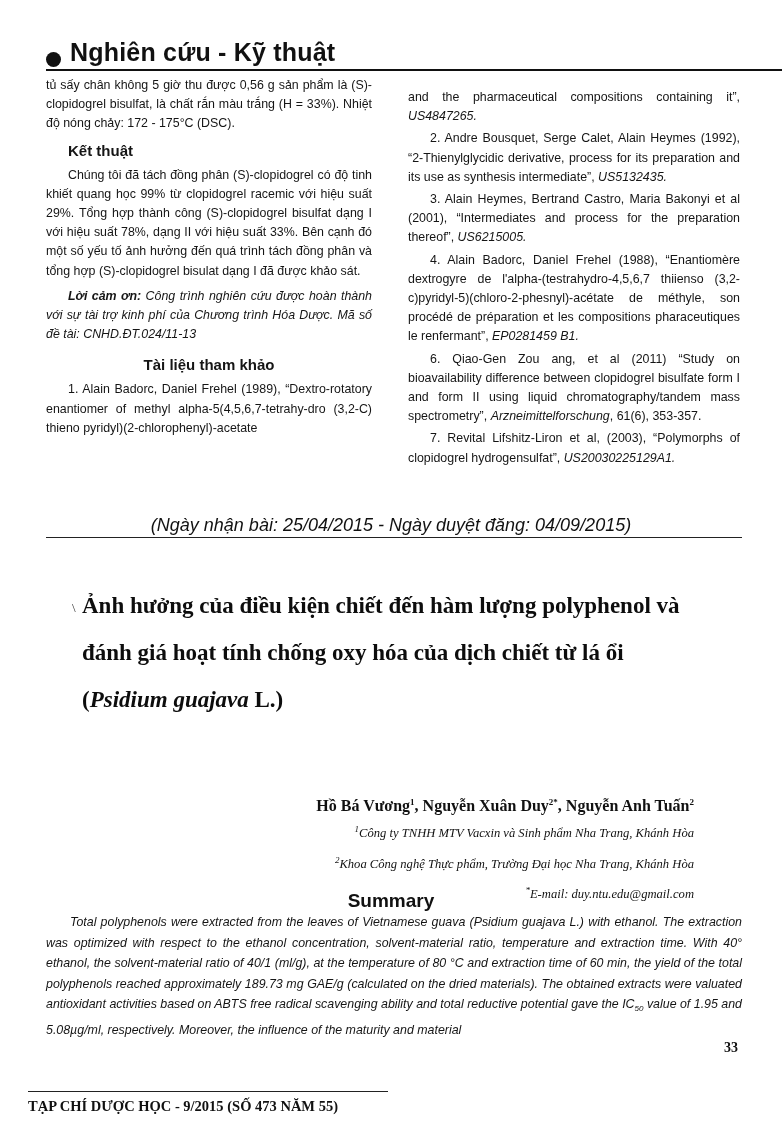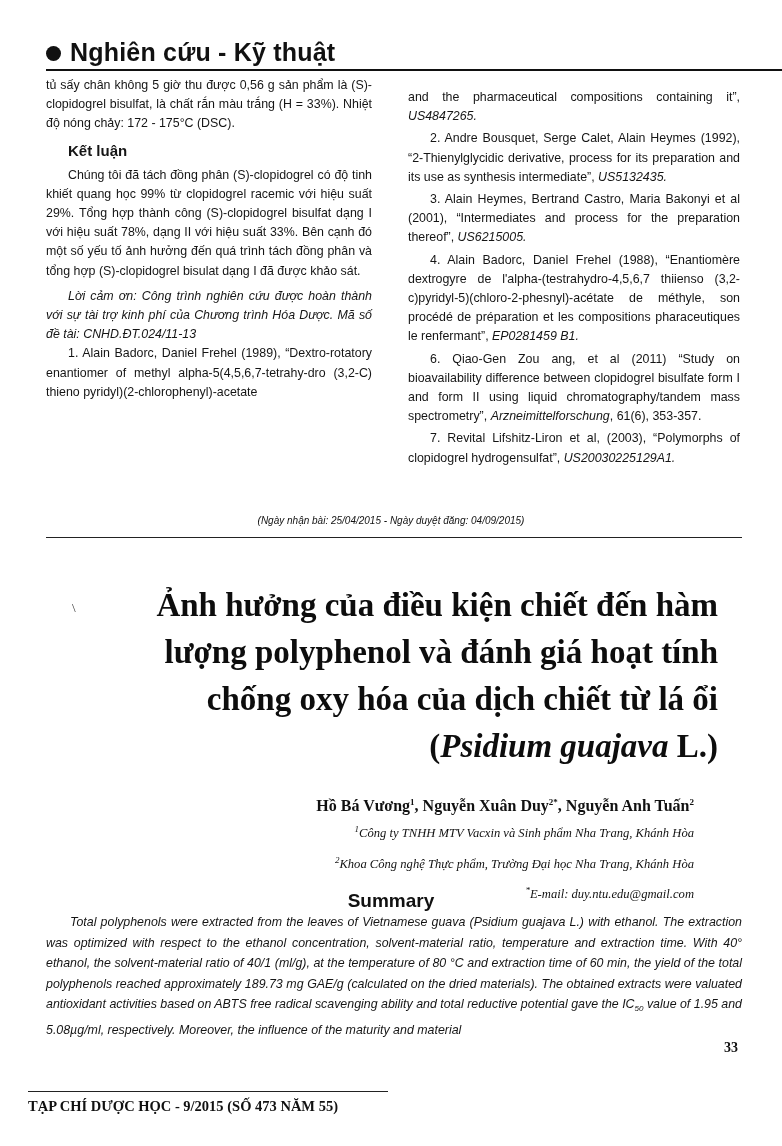--- a/index.html
+++ b/index.html
@@ -4,21 +4,21 @@
 <style>
   html, body { margin: 0; padding: 0; background: #ffffff; }
   body {
     width: 782px; height: 1146px; position: relative; overflow: hidden;
     font-family: "Liberation Sans", sans-serif; color: #111;
   }
   .section-header {
     position: absolute; left: 46px; top: 38px;
     font-family: "Liberation Sans", sans-serif; font-weight: bold;
     font-size: 25px; letter-spacing: 0.2px; color: #111;
-    display: flex; align-items: center;
+    display: flex; align-items: flex-end;
   }
   .section-header .bullet {
     width: 15px; height: 15px; border-radius: 50%; background: #111;
     display: inline-block; margin-right: 9px; margin-top: 2px;
   }
   .header-rule {
     position: absolute; left: 46px; top: 69px; width: 736px; height: 0;
     border-top: 2px solid #111;
   }
   .col {
@@ -27,40 +27,40 @@
   }
   .col-left { left: 46px; top: 76px; width: 326px; }
   .col-right { left: 408px; top: 88px; width: 332px; }
   .col p { margin: 0; }
   .indent { text-indent: 22px; }
   .col h3 {
     margin: 6px 0 4px 22px; font-size: 15px; font-weight: bold; line-height: 22px;
   }
   .col h3.center { text-align: center; margin: 10px 0 4px 0; }
   .col .ack { font-style: italic; margin-top: 6px; }
-  .col .ack b { font-weight: normal; }
+  .col .ack b { font-weight: bold; }
   .ref { margin-top: 3px !important; }
   .col i { font-style: italic; }
 
   .dates {
     position: absolute; left: 0; top: 515px; width: 782px;
-    text-align: center; font-size: 10px; font-style: italic; color: #111;
+    text-align: center; font-size: 18px; font-style: italic; color: #111;
   }
   .dates-rule {
     position: absolute; left: 46px; top: 537px; width: 696px;
     border-top: 1.5px solid #222;
   }
   .mark {
     position: absolute; left: 72px; top: 600px; font-size: 13px;
     font-family: "Liberation Serif", serif; color: #333;
   }
   .article-title {
     position: absolute; left: 82px; top: 582px; width: 636px;
     font-family: "Liberation Serif", serif; font-weight: bold;
-    font-size: 33px; line-height: 47px; text-align: right; color: #0d0d0d;
+    font-size: 23px; line-height: 47px; text-align: left; color: #0d0d0d;
   }
   .article-title i { font-style: italic; }
   .authors {
     position: absolute; right: 88px; top: 792px; text-align: right;
     font-family: "Liberation Serif", serif;
     margin-left: 26px;
   }
   .authors .names { font-weight: bold; font-size: 16px; line-height: 21px; }
   .authors .aff { font-style: italic; font-size: 12.6px; line-height: 26px; }
   .authors sup { font-size: 9px; }
@@ -91,23 +91,24 @@
 <body>
 
 <div class="section-header">
   <span class="bullet"></span>
   <span>Nghiên cứu - Kỹ thuật</span>
 </div>
 <div class="header-rule"></div>
 
 <div class="col col-left">
   <p>tủ sấy chân không 5 giờ thu được 0,56 g sản phẩm là (S)-clopidogrel bisulfat, là chất rắn màu trắng (H = 33%). Nhiệt độ nóng chảy: 172 - 175°C (DSC).</p>
-  <h3>Kết luận</h3>
+  <h3>Kết thuật</h3>
   <p class="indent">Chúng tôi đã tách đồng phân (S)-clopidogrel có độ tinh khiết quang học 99% từ clopidogrel racemic với hiệu suất 29%. Tổng hợp thành công (S)-clopidogrel bisulfat dạng I với hiệu suất 78%, dạng II với hiệu suất 33%. Bên cạnh đó một số yếu tố ảnh hưởng đến quá trình tách đồng phân và tổng hợp (S)-clopidogrel bisulat dạng I đã được khảo sát.</p>
   <p class="indent ack"><b>Lời cảm ơn:</b><span> Công trình nghiên cứu được hoàn thành với sự tài trợ kinh phí của Chương trình Hóa Dược. Mã số đề tài: CNHD.ĐT.024/11-13</span></p>
+  <h3 class="center">Tài liệu tham khảo</h3>
   <p class="indent">1. Alain Badorc, Daniel Frehel (1989), “Dextro-rotatory enantiomer of methyl alpha-5(4,5,6,7-tetrahy-dro (3,2-C) thieno pyridyl)(2-chlorophenyl)-acetate</p>
 </div>
 
 <div class="col col-right">
   <p><span>and the pharmaceutical compositions containing it”, </span><i>US4847265.</i></p>
   <p class="indent ref"><span>2. Andre Bousquet, Serge Calet, Alain Heymes (1992), “2-Thienylglycidic derivative, process for its preparation and its use as synthesis intermediate”, </span><i>US5132435.</i></p>
   <p class="indent ref"><span>3. Alain Heymes, Bertrand Castro, Maria Bakonyi et al (2001), “Intermediates and process for the preparation thereof”, </span><i>US6215005.</i></p>
   <p class="indent ref"><span>4. Alain Badorc, Daniel Frehel (1988), “Enantiomère dextrogyre de l'alpha-(testrahydro-4,5,6,7 thiienso (3,2-c)pyridyl-5)(chloro-2-phesnyl)-acétate de méthyle, son procédé de préparation et les compositions pharaceutiques le renfermant”, </span><i>EP0281459 B1.</i></p>
   <p class="indent ref"><span>6. Qiao-Gen Zou ang, et al (2011) “Study on bioavailability difference between clopidogrel bisulfate form I and form II using liquid chromatography/tandem mass spectrometry”, </span><i>Arzneimittelforschung</i><span>, 61(6), 353-357.</span></p>
   <p class="indent ref"><span>7. Revital Lifshitz-Liron et al, (2003), “Polymorphs of clopidogrel hydrogensulfat”, </span><i>US20030225129A1.</i></p>

